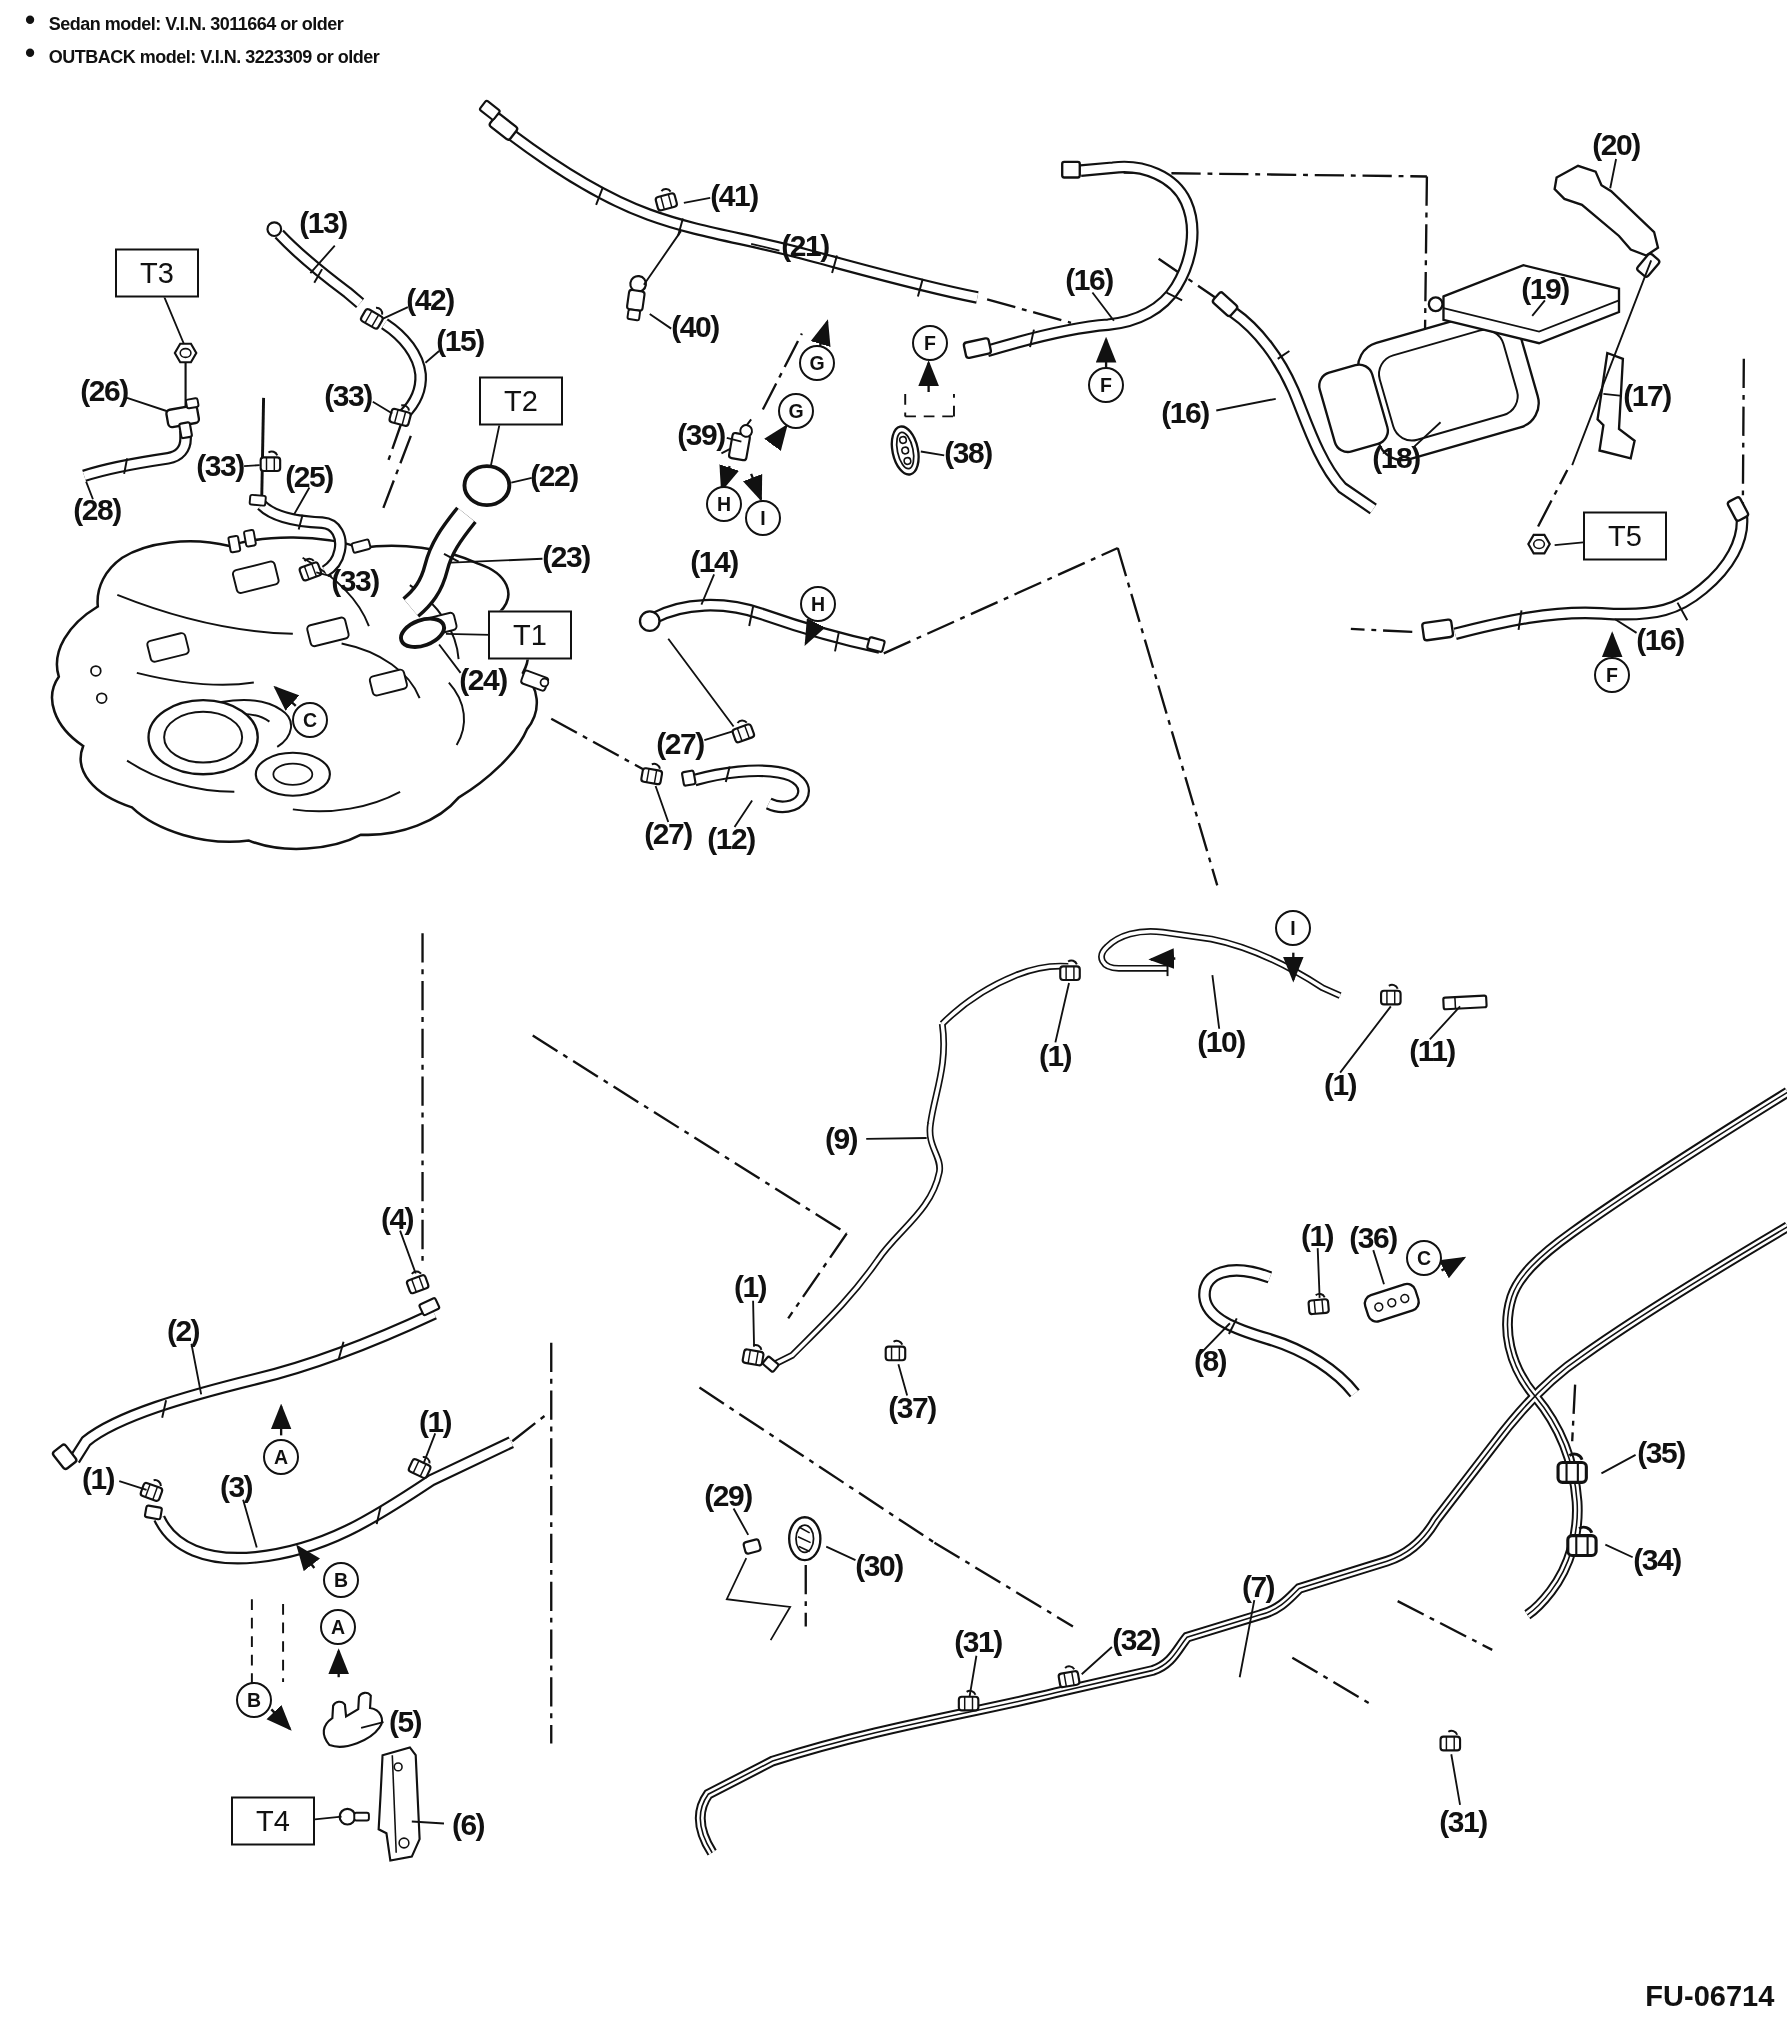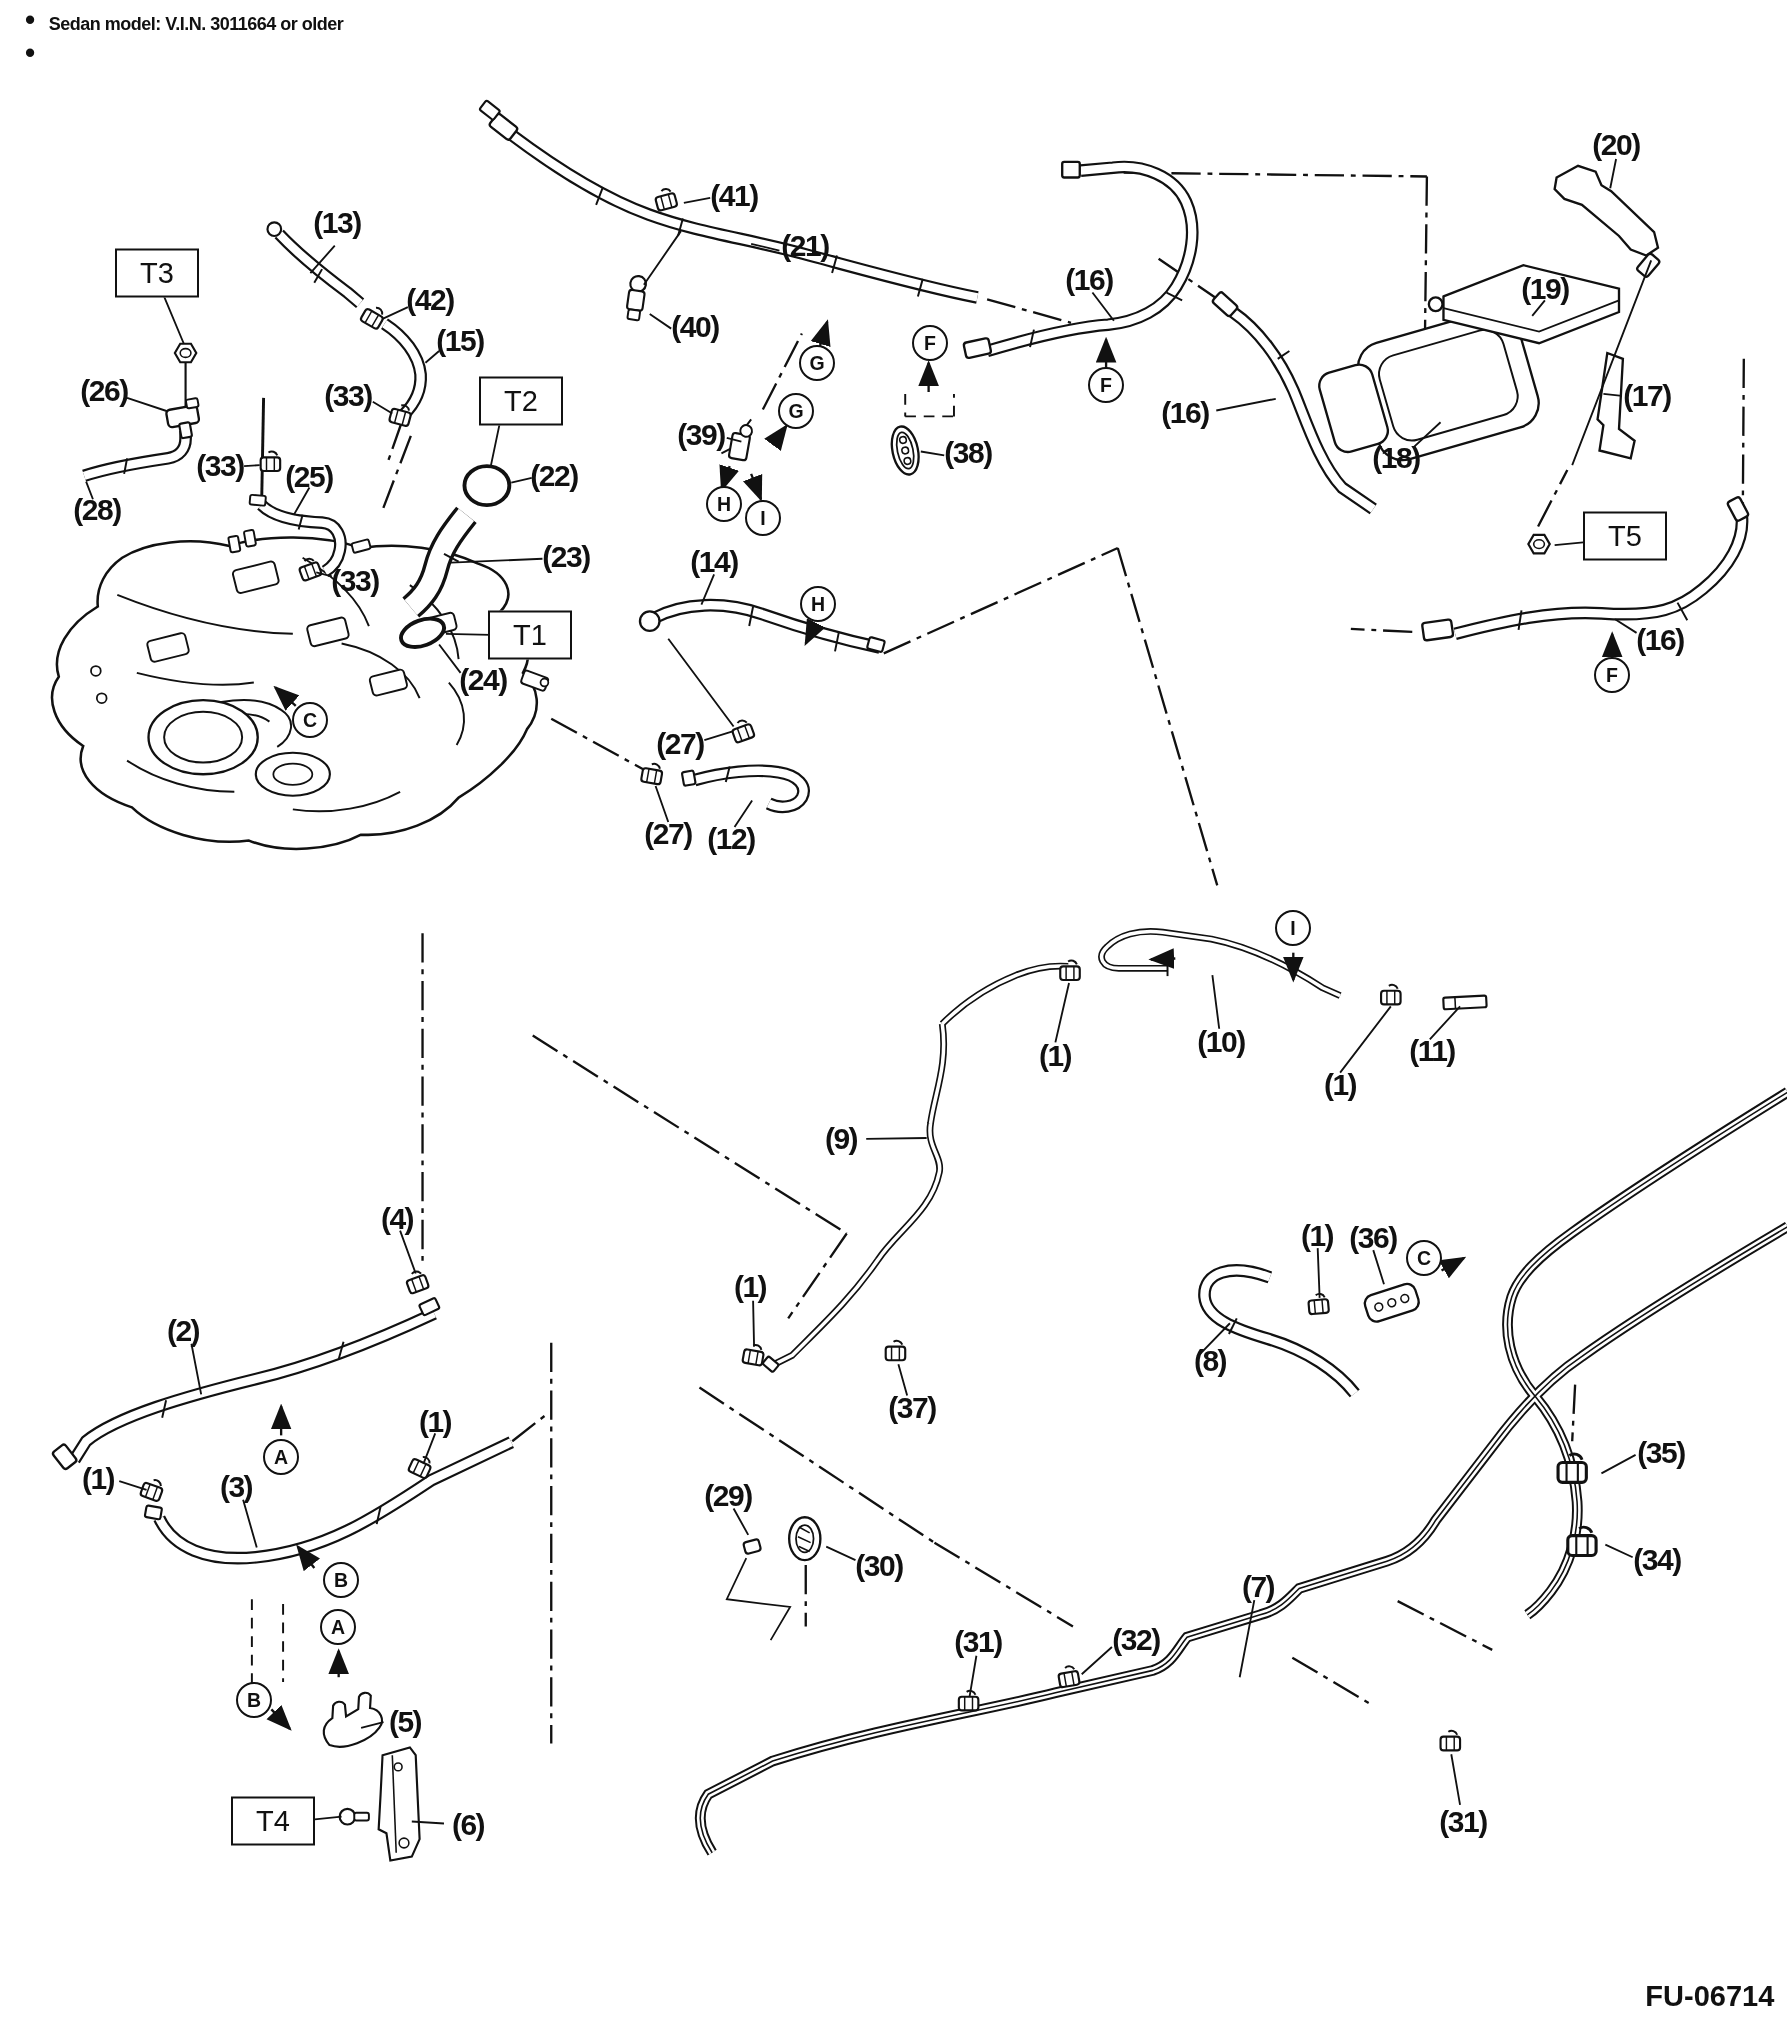--- a/index.html
+++ b/index.html
@@ -24,20 +24,21 @@
 
 <div class="stage">
 
   <div class="hdr">
       <div class="row">
         <span class="dot">•</span>
         <span class="txt">Sedan model: V.I.N. 3011664 or older</span>
       </div>
       <div class="row">
         <span class="dot">•</span>
+        <span class="txt">OUTBACK model: V.I.N. 3223309 or older</span>
       </div>
     </div>
 
   <svg class="art" width="1788" height="2038" viewBox="0 0 1833 2090">
     <defs>
       <marker id="arr" viewBox="0 0 10 8" refX="9" refY="4" markerWidth="11" markerHeight="9" orient="auto-start-reverse">
         <path d="M0,0 L10,4 L0,8 z" fill="#111"></path>
       </marker>
       <g id="clamp">
         <path d="M-2,-12 a6,6 0 0 1 9,3" fill="none" stroke="#111" stroke-width="2"></path>
@@ -357,21 +358,21 @@
       <path d="M1478,1303 L1501,1290" marker-end="url(#arr)"></path>
       <path d="M288,1472 L288,1442" marker-end="url(#arr)"></path>
       <path d="M322,1608 L305,1586" marker-end="url(#arr)"></path>
       <path d="M347,1720 L347,1693" marker-end="url(#arr)"></path>
       <path d="M278,1753 L297,1773" marker-end="url(#arr)"></path>
       <path d="M1205,983 L1180,984" marker-end="url(#arr)"></path>
     </g>
   </svg>
 
   <div>
-      <div class="callout" style="left: 337px; top: 223px;">(13)</div>
+      <div class="callout" style="left: 323px; top: 223px;">(13)</div>
       <div class="callout" style="left: 430px; top: 300px;">(42)</div>
       <div class="callout" style="left: 460px; top: 341px;">(15)</div>
       <div class="callout" style="left: 104px; top: 391px;">(26)</div>
       <div class="callout" style="left: 348px; top: 396px;">(33)</div>
       <div class="callout" style="left: 220px; top: 466px;">(33)</div>
       <div class="callout" style="left: 309px; top: 477px;">(25)</div>
       <div class="callout" style="left: 97px; top: 510px;">(28)</div>
       <div class="callout" style="left: 355px; top: 581px;">(33)</div>
       <div class="callout" style="left: 554px; top: 476px;">(22)</div>
       <div class="callout" style="left: 566px; top: 557px;">(23)</div>

